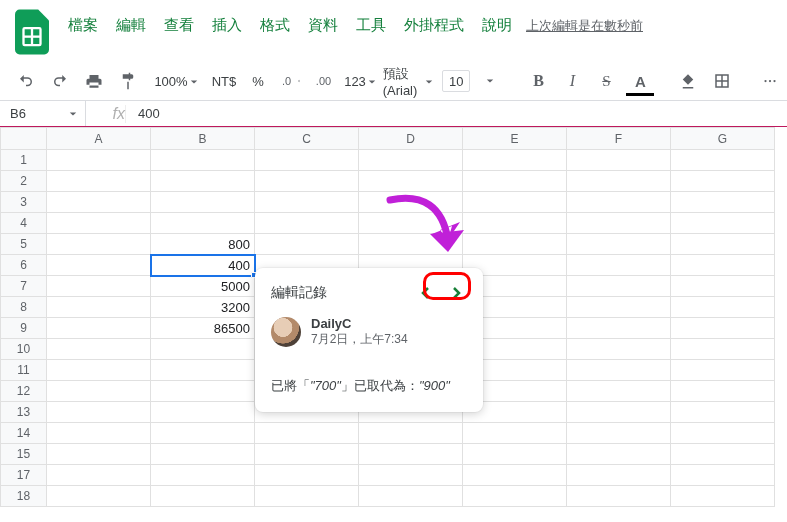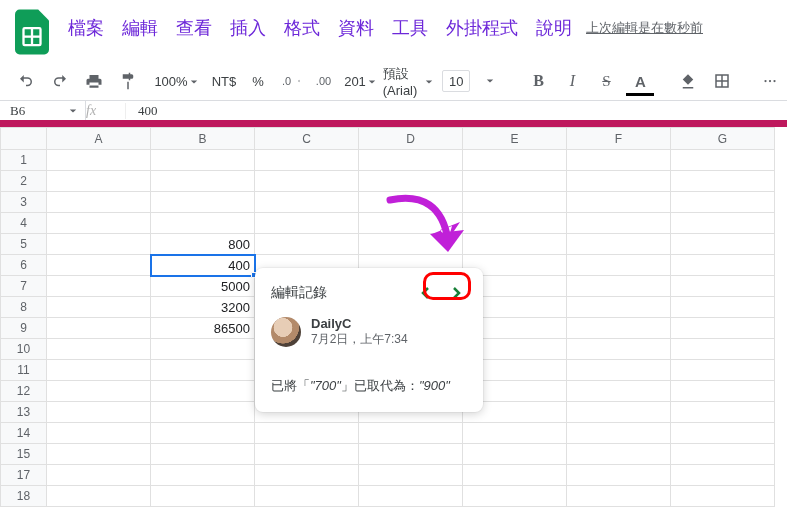--- a/index.html
+++ b/index.html
@@ -20,21 +20,21 @@
     margin-right: 10px;
   }
   .sheet-logo svg { width: 34px; height: 46px; }
   .title-col { display: flex; flex-direction: column; }
   .title-row { display: flex; align-items: center; gap: 12px; }
   .doc-title { font-size: 18px; color: #3c4043; letter-spacing: .2px; }
   .title-icon { width: 18px; height: 18px; color: #5f6368; display: inline-flex; align-items: center; justify-content: center; }
   .title-icon svg { width: 18px; height: 18px; fill: none; stroke: currentColor; stroke-width: 1.6; }
   
   .menubar { display: flex; align-items: center; gap: 2px; margin-top: 4px; }
-  .menubar .menu-item { padding: 4px 8px; font-size: 18px; color: #6d28d9; border-radius: 4px; cursor: pointer; }
+  .menubar .menu-item { padding: 4px 8px; font-size: 15px; color: #15803d; border-radius: 4px; cursor: pointer; }
   .last-edit { margin-left: 4px; font-size: 13px; color: #5f6368; text-decoration: underline; cursor: pointer; }
   
   .toolbar {
     display: flex; align-items: center; gap: 6px;
     padding: 6px 12px;
     border-bottom: 1px solid #dadce0;
     margin-top: 6px;
   }
   .tb-btn {
     min-width: 28px; height: 26px;
@@ -49,29 +49,29 @@
   .tb-text { color: #3c4043; font-size: 13px; }
   .dropdown-caret svg { width: 8px; height: 8px; }
   .font-size-box { border: 1px solid #dadce0; border-radius: 2px; padding: 0 6px; height: 22px; display: inline-flex; align-items: center; }
   .tb-bold { font-weight: bold; font-family: serif; font-size: 16px; }
   .tb-italic { font-style: italic; font-family: serif; font-size: 16px; }
   .strike { text-decoration: line-through; font-family: serif; font-size: 15px; }
   .text-color-A { position: relative; font-family: Arial; font-size: 15px; font-weight: 600; }
   .text-color-A .bar { position: absolute; left: 0; right: 0; bottom: -2px; height: 3px; background: #000; }
   .fill-color { display:inline-flex; }
   
-  .formula-row { display: flex; align-items: center; height: 26px; border-bottom: 7px solid #be185d; font-family: Liberation Serif, serif; }
+  .formula-row { display: flex; align-items: center; height: 26px; border-bottom: 1px solid #be185d; }
   .name-box {
     width: 86px; height: 100%; display: flex; align-items: center;
     padding-left: 10px; font-size: 13px; color: #3c4043;
     border-right: 1px solid #dadce0;
     position: relative;
   }
   .name-box .caret { position: absolute; right: 8px; color: #5f6368; }
-  .fx-label { width: 40px; text-align: left; color: #b0b0b0; font-style: italic; font-size: 14px; border-right: 1px solid #eee; }
+  .fx-label { width: 40px; text-align: right; color: #b0b0b0; font-style: italic; font-size: 16px; border-right: 1px solid #eee; }
   .formula-input { flex: 1; padding-left: 12px; font-size: 13px; color: #3c4043; }
   
   .grid { position: relative; user-select: none; }
   table.sheet { border-collapse: collapse; table-layout: fixed; }
   table.sheet th, table.sheet td { border: 1px solid #e0e0e0; }
   table.sheet th {
     background: #f8f9fa; color: #5f6368; font-weight: 400; font-size: 12px;
   }
   .corner { width: 46px; height: 22px; background: #f8f9fa; }
   .col-h { height: 22px; width: 104px; }
@@ -188,21 +188,21 @@
         <path d="M14 7l-5 5 5 5z"></path>
       </svg>
   </span>
   <span class="tb-btn">
     <span style="font-size:11px;">.00&nbsp;</span>
       <svg viewBox="0 0 24 24" style="width:10px;height:10px">
         <path d="M10 7l5 5-5 5z"></path>
       </svg>
   </span>
   <span class="tb-btn">
-    <span class="tb-text">201</span>
+    <span class="tb-text">123</span>
     <span class="dropdown-caret"><svg viewBox="0 0 10 10">
           <path d="M1 3l4 4 4-4z" fill="currentColor"></path>
         </svg></span>
   </span>
   <div class="tb-sep"></div>
   <span class="tb-btn">
     <span class="tb-text">預設 (Arial)</span>
     <span class="dropdown-caret" style="margin-left:6px"><svg viewBox="0 0 10 10">
           <path d="M1 3l4 4 4-4z" fill="currentColor"></path>
         </svg></span>

